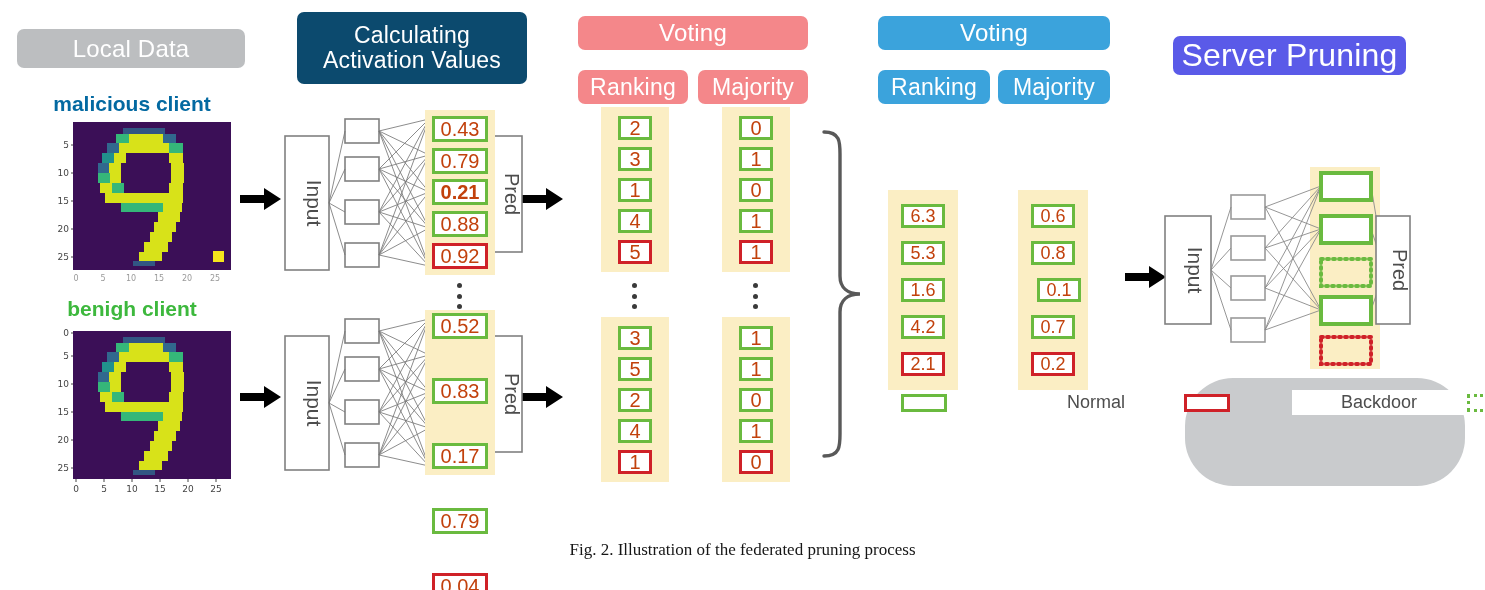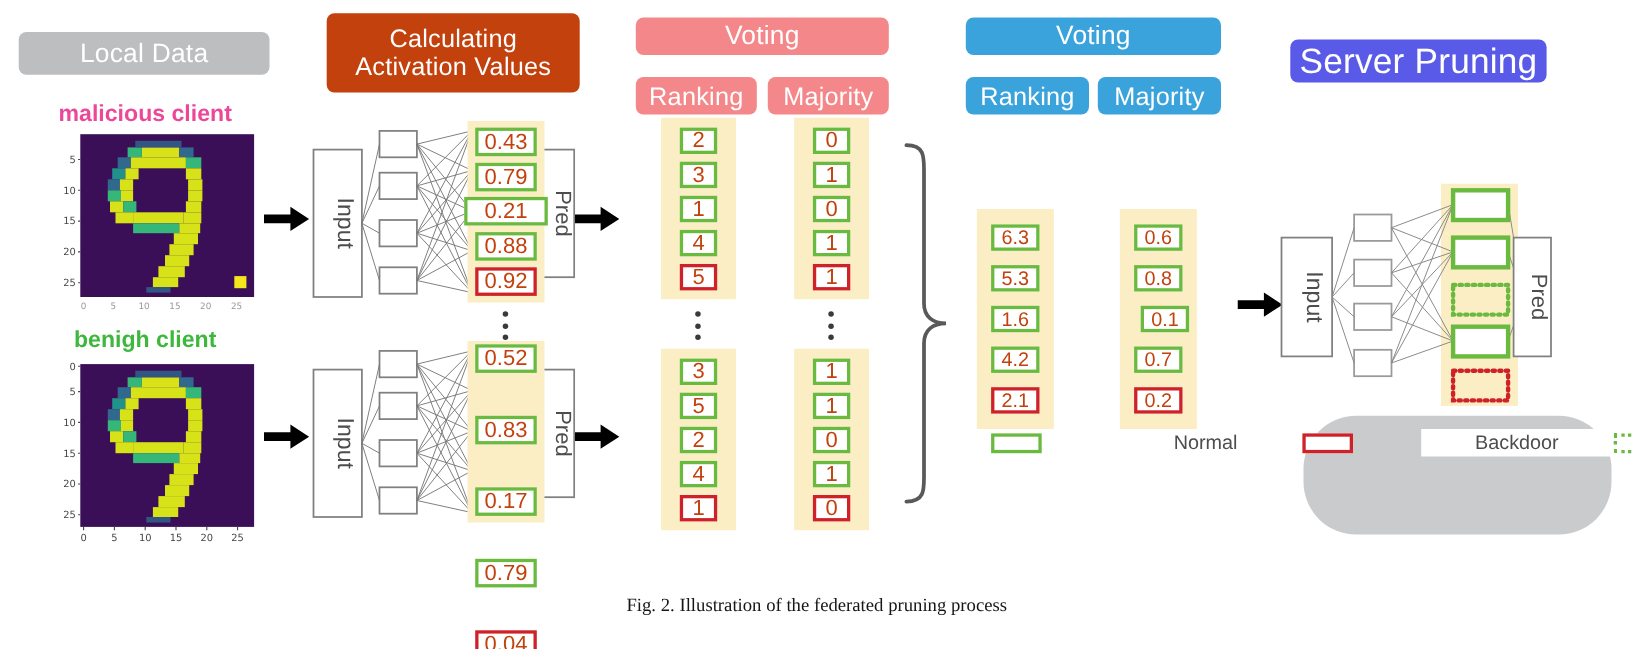--- a/index.html
+++ b/index.html
@@ -9,31 +9,31 @@
 
   .stage { position:absolute; left:0; top:0; width:1485px; height:590px; }
 
   
   .badge {
     position:absolute; display:flex; align-items:center; justify-content:center;
     color:#ffffff; border-radius:7px; text-align:center; line-height:1.08;
     font-weight:400; letter-spacing:0.2px; white-space:pre-line;
   }
   .badge.gray   { background:#bcbec0; }
-  .badge.orange { background:#c2410c; }
+  .badge.orange { background:#0c4a6e; }
   .badge.red    { background:#f4878a; }
   .badge.blue   { background:#3ba3dc; }
   .badge.purple { background:#5a5ae8; }
 
   
   .clientlabel {
     position:absolute; font-weight:bold; font-size:21px; text-align:center;
     width:230px;
   }
-  .clientlabel.mal { color:#ec4899; }
+  .clientlabel.mal { color:#0369a1; }
   .clientlabel.ben { color:#3db83d; }
 
   
   .mnistwrap { position:absolute; }
   .mnistwrap svg { display:block; }
 
   
   .arrow { position:absolute; }
 
   
@@ -322,21 +322,21 @@
         <line x1="200" y1="163" x2="215" y2="89"></line>
       </g>
       <rect x="205" y="33" width="34" height="116" fill="#fff" stroke="#808080" stroke-width="1.6"></rect>
       <text x="222" y="91" fill="#4d4d4d" font-size="20" text-anchor="middle" font-family="Liberation Sans, sans-serif" transform="rotate(90 222 91)">Pred</text>
     </svg>
   </div>
 
   <div class="vcol" style="left:425px; top:110px; width:70px; height:165px; padding:3px 0;">
     <div class="vbox green" style="width:56px;height:26px;">0.43</div>
     <div class="vbox green" style="width:56px;height:26px;">0.79</div>
-    <div class="vbox green" style="width:76px;height:26px;">0.21</div>
+    <div class="vbox green" style="width:56px;height:26px;font-weight:bold;">0.21</div>
     <div class="vbox green" style="width:56px;height:26px;">0.88</div>
     <div class="vbox red" style="width:56px;height:26px;">0.92</div>
   </div>
 
   <div class="net" style="left:283px; top:303px;">
     <svg width="240" height="200" viewBox="0 0 240 200">
       <rect x="2" y="33" width="44" height="134" fill="#fff" stroke="#808080" stroke-width="1.6"></rect>
       <text x="24" y="100" fill="#4d4d4d" font-size="21" text-anchor="middle" font-family="Liberation Sans, sans-serif" transform="rotate(90 24 100)">Input</text>
       <g fill="#fff" stroke="#808080" stroke-width="1.6">
         <rect x="62" y="16" width="34" height="24"></rect>

